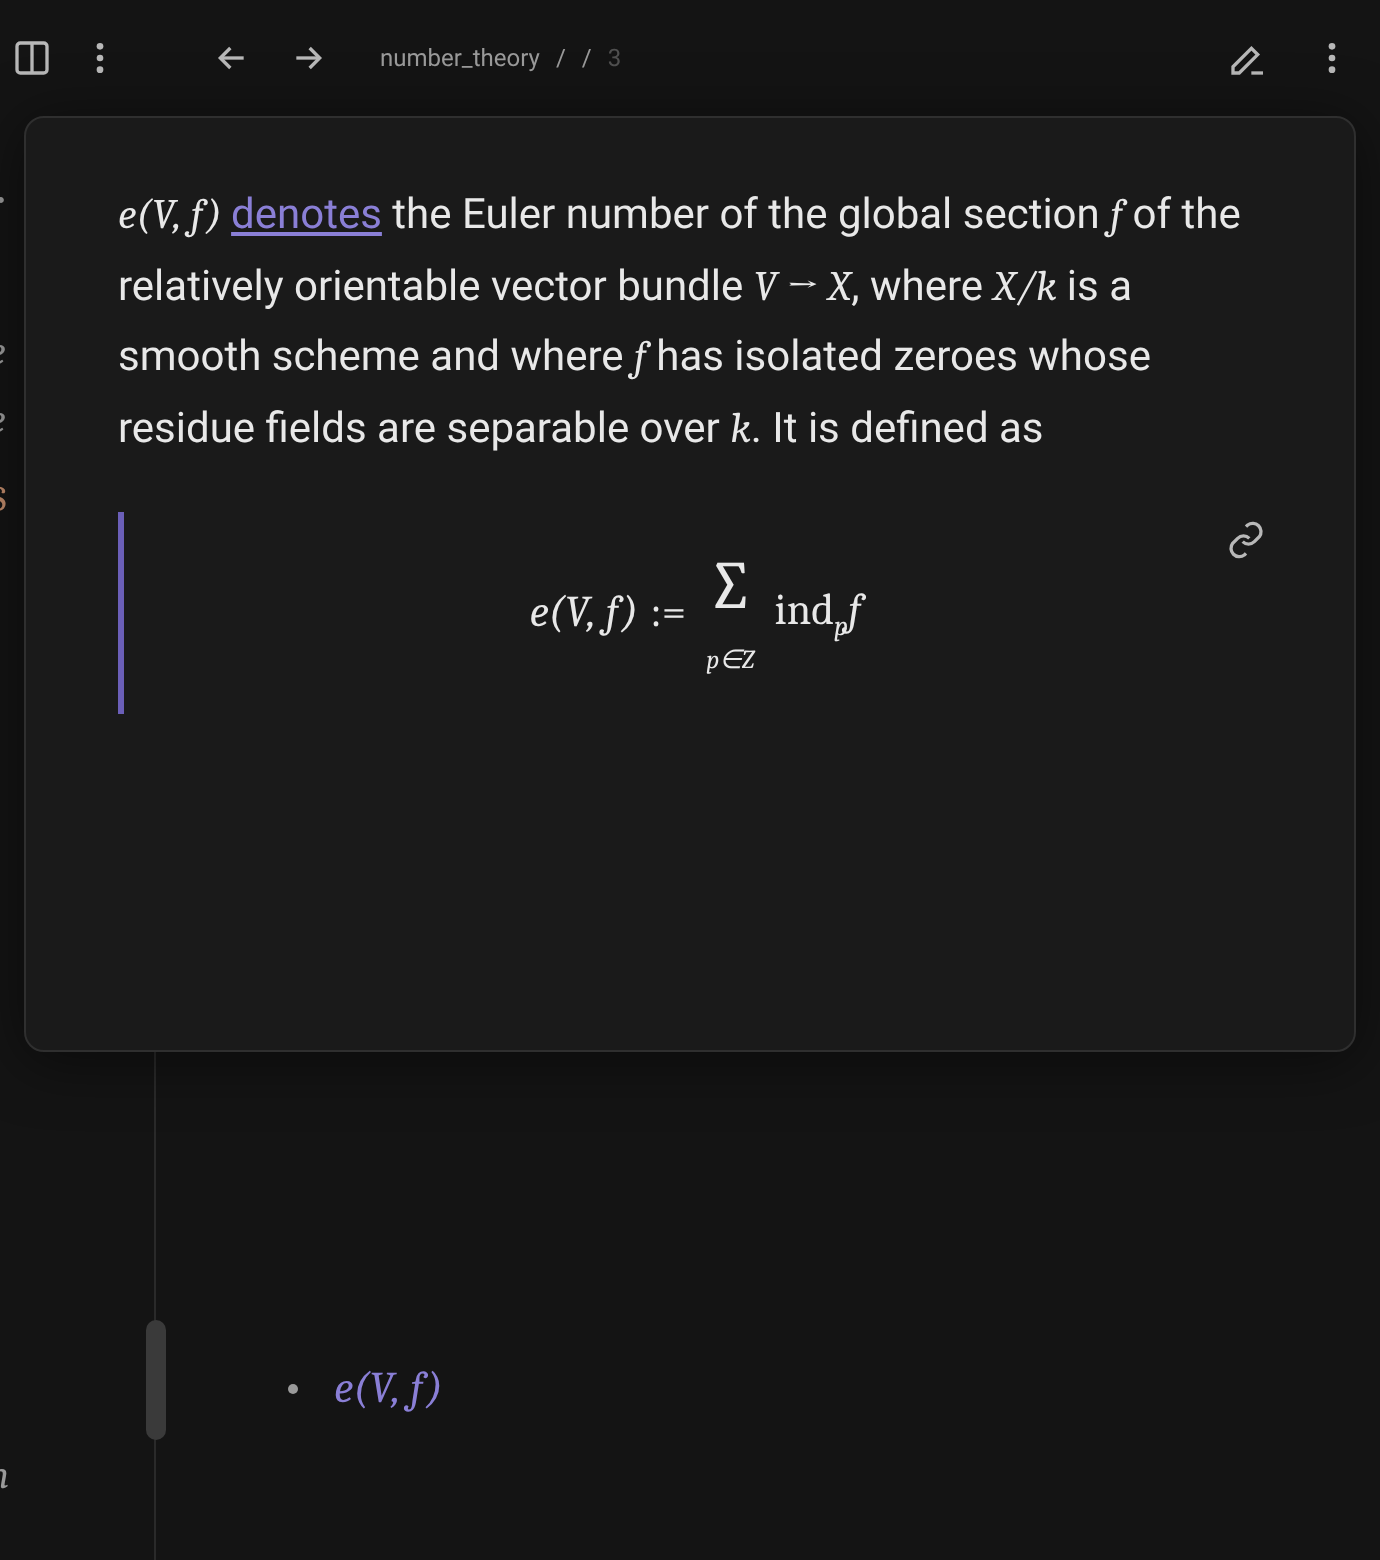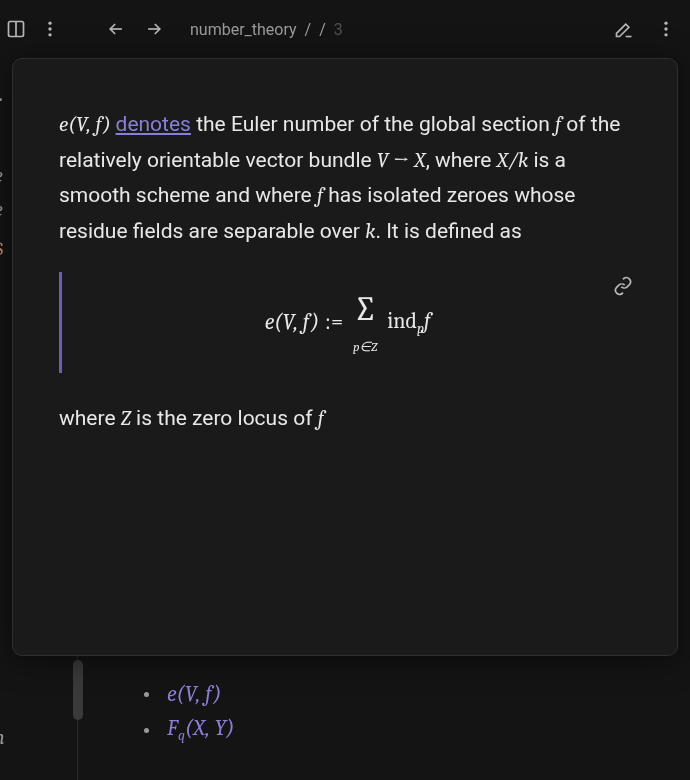--- a/index.html
+++ b/index.html
@@ -26,21 +26,21 @@
   }
 
   
   .header {
     height: 58px;
     display: flex;
     align-items: center;
     padding: 0 10px 0 0;
     gap: 8px;
     color: var(--muted);
-    font-size: 16px;
+    font-size: 12px;
   }
   .header .left-cluster {
     display: flex;
     align-items: center;
     gap: 6px;
     padding-left: 2px;
   }
   .header .nav-cluster {
     display: flex;
     align-items: center;
@@ -102,25 +102,25 @@
     background: #3a3a3a;
     border-radius: 5px;
   }
 
   
   .panel {
     position: absolute;
     left: 12px;
     right: 12px;
     top: 58px;
-    height: 598px;
+    height: 468px;
     background: var(--bg);
     border: 1px solid #2f2f2f;
     border-radius: 10px;
-    padding: 48px 44px 30px 46px;
+    padding: 32px 44px 30px 46px;
     box-shadow: 0 4px 30px rgba(0,0,0,0.5);
     overflow: hidden;
   }
   .panel p {
     margin: 0 0 22px 0;
     line-height: 1.7;
     font-size: 21px;
     color: var(--fg);
   }
   .panel .link {
@@ -275,29 +275,20 @@
       <span class="sum">
         <span class="big mathop">∑</span>
         <span class="sub">p∈Z</span>
       </span>
       <span>
         <span class="mathop">ind</span><span class="subscript">p</span><span class="mathvar">f</span>
       </span>
     </div>
   </div>
 
-  <p>
-    <span>where </span><span class="mathvar">Z</span><span> is the zero locus of </span><span class="mathvar">f</span>
-  </p>
 </div>
 
 <div class="bullets">
   <div class="row">
     <span class="dot"></span>
     <span class="mathvar">e(V, f)</span>
   </div>
-  <div class="row">
-    <span class="dot"></span>
-    <span>
-      <span class="mathvar">F</span><span class="subscript">q</span><span class="mathvar">(X, Y)</span>
-    </span>
-  </div>
 </div>
 
 </body></html>

